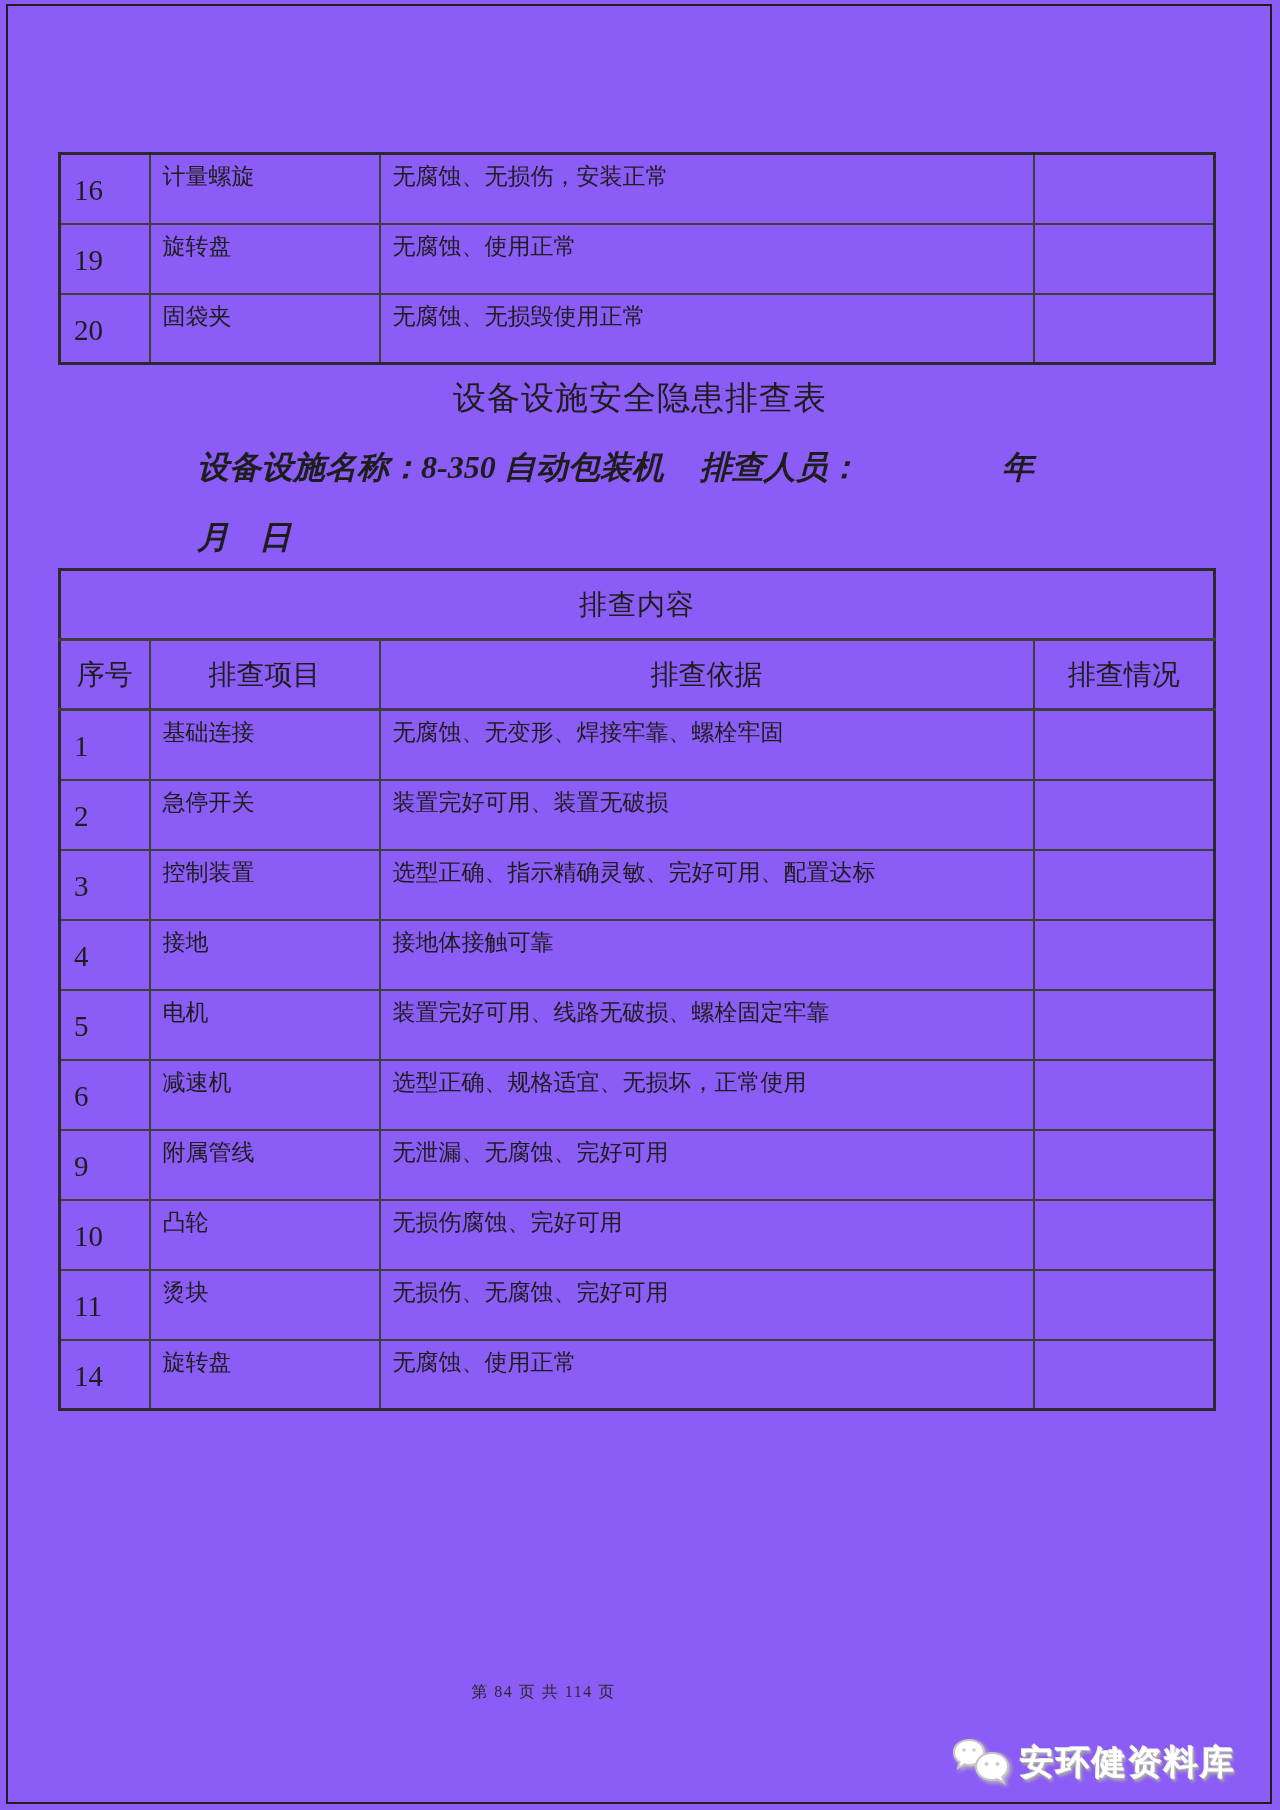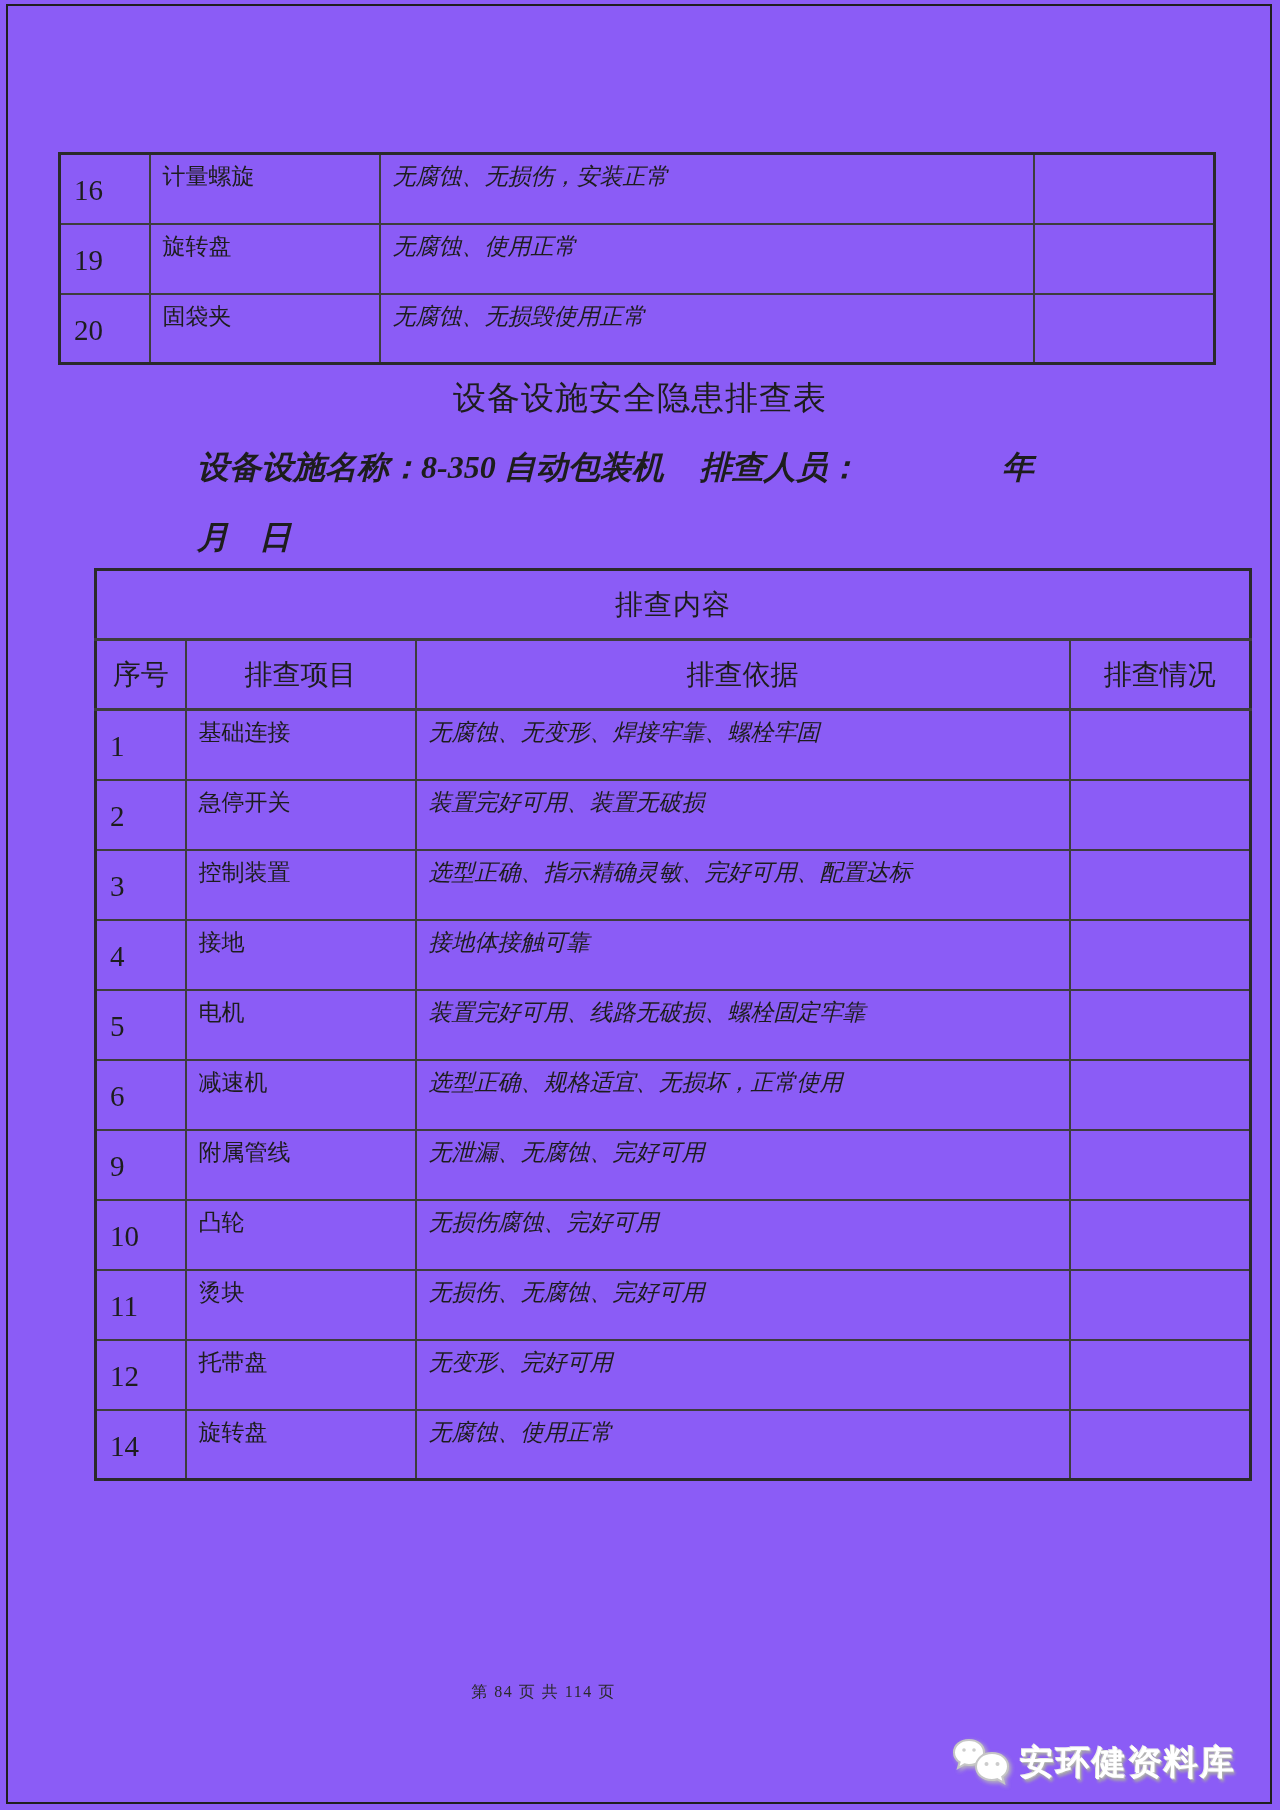--- a/index.html
+++ b/index.html
@@ -8,26 +8,26 @@
 
   .page-border { position:absolute; left:6px; top:4px; width:1266px; height:1800px;
                  border:2.5px solid #1f1f1f; box-sizing:border-box; }
 
   
   .doc-table { position:absolute; border-collapse:collapse; table-layout:fixed;
                width:1155px; left:58px; border:3px solid #2a2a2a; }
   .doc-table td, .doc-table th { border:2px solid #3d3d3d; box-sizing:border-box;
                font-weight:normal; overflow:hidden; }
   .top-table { top:152px; }
-  .main-table { top:568px;margin-left:36px; }
+  .main-table { top:568px; }
   .doc-table tr { height:70px; }
 
   .c-no    { font-size:29px; vertical-align:middle; text-align:left; padding:4px 0 0 13px; }
   .c-item  { font-size:23px; vertical-align:top; padding:8px 4px 0 12px; line-height:1.25; }
-  .c-basis { font-size:23px; vertical-align:top; padding:8px 8px 0 12px; line-height:1.25;font-style:italic; }
+  .c-basis { font-size:23px; vertical-align:top; padding:8px 8px 0 12px; line-height:1.25; }
   .c-status{ }
 
   .caption-cell { font-size:28px; font-weight:bold; text-align:center; vertical-align:middle;
                   letter-spacing:1px; border-bottom-width:3px !important; }
   .col-head { font-size:28px; font-weight:bold; text-align:center; vertical-align:middle;
               border-bottom-width:3px !important; }
 
   
   .doc-title { position:absolute; top:376px; left:0; width:1280px; text-align:center;
                font-size:33px; font-weight:400; letter-spacing:1px; }
@@ -158,26 +158,20 @@
         <td class="c-basis">无损伤腐蚀、完好可用</td>
         <td class="c-status"></td>
       </tr>
       <tr>
         <td class="c-no">11</td>
         <td class="c-item">烫块</td>
         <td class="c-basis">无损伤、无腐蚀、完好可用</td>
         <td class="c-status"></td>
       </tr>
       <tr>
-        <td class="c-no">12</td>
-        <td class="c-item">托带盘</td>
-        <td class="c-basis">无变形、完好可用</td>
-        <td class="c-status"></td>
-      </tr>
-      <tr>
         <td class="c-no">14</td>
         <td class="c-item">旋转盘</td>
         <td class="c-basis">无腐蚀、使用正常</td>
         <td class="c-status"></td>
       </tr>
     </tbody>
   </table>
 
   <div class="page-footer">第 84 页 共 114 页</div>
 

